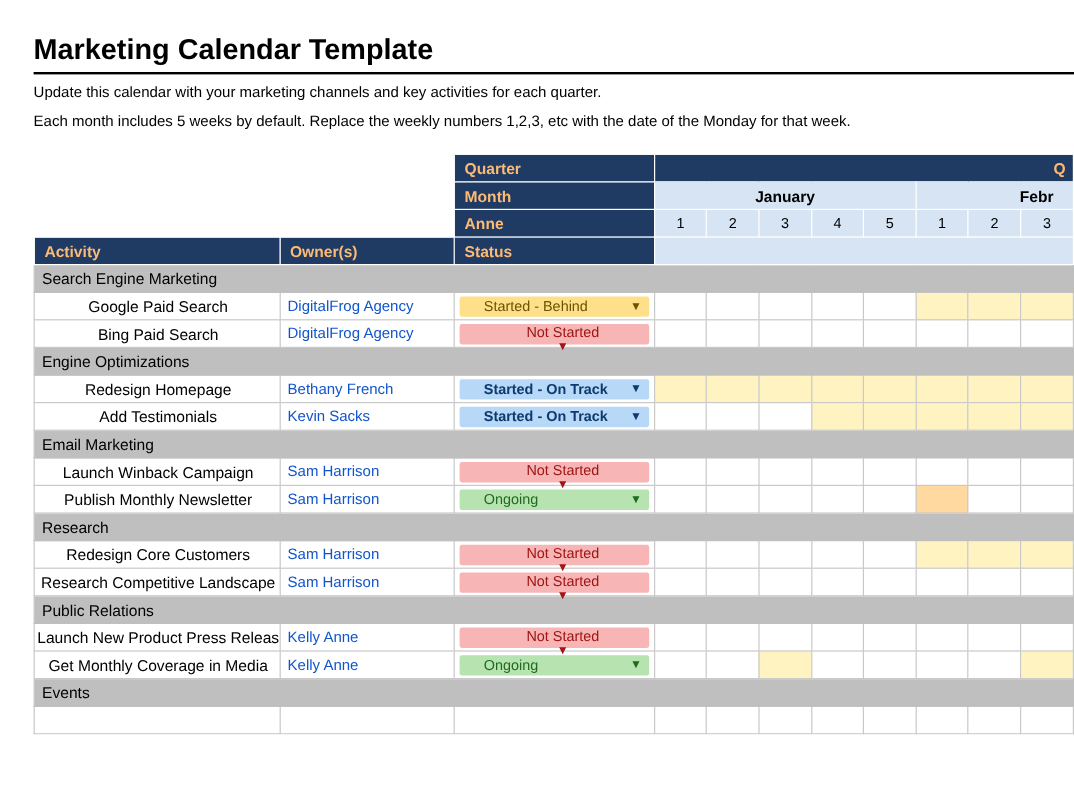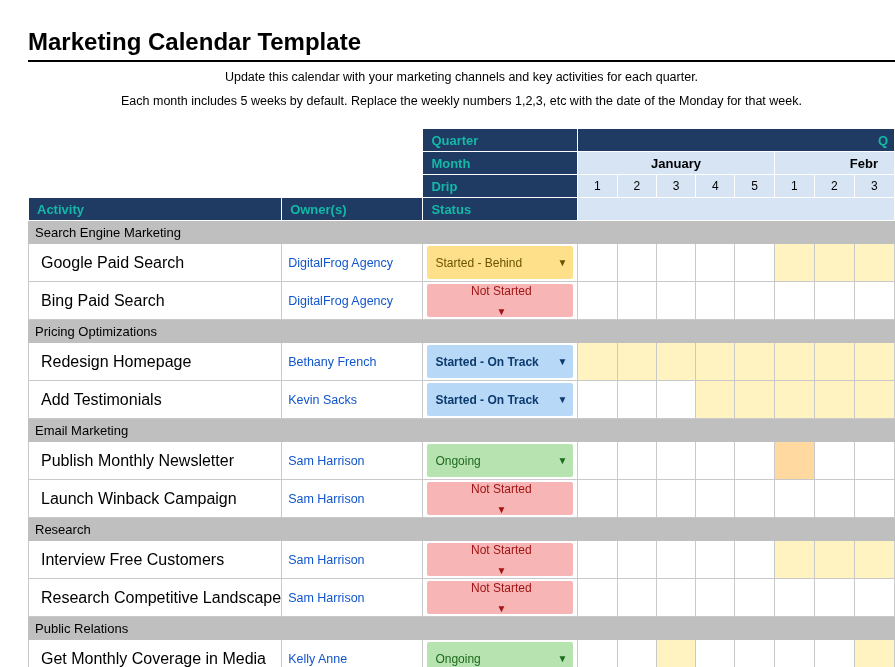--- a/index.html
+++ b/index.html
@@ -20,21 +20,20 @@
   }
   .title-underline {
     height: 2px;
     background: #000;
     margin-right: 0;
   }
   .instructions {
     font-size: 12.5px;
     margin: 6px 0 2px 0;
     line-height: 1.45;
-    text-align: center;
   }
   .sheet {
     margin-top: 18px;
   }
   table {
     border-collapse: collapse;
     table-layout: fixed;
   }
   td, th {
     border: 1px solid #c9c9c9;
@@ -45,21 +44,21 @@
 
   
   .col-activity { width: 192px; }
   .col-owner    { width: 147px; }
   .col-status   { width: 170px; }
   .col-week     { width: 45px; }
 
   
   .dk {
     background: #1f3a63;
-    color: #14b8a6;
+    color: #fdba74;
     font-weight: 700;
     font-size: 13px;
     padding-left: 8px;
     text-align: left;
     border-color: #fff;
   }
   .dk-right  { text-align: right; padding-right: 6px; padding-left:0; }
 
   
   .lb {
@@ -84,42 +83,43 @@
   .section td {
     background: #bfbfbf;
     font-weight: 400;
     font-size: 13px;
     border-color: #bfbfbf;
   }
   .section td:first-child { padding-left: 6px; }
 
   
   .activity-cell {
-    padding-left: 12px;
-    font-size: 16px;
+    padding-left: 2px;
+    font-size: 13px;
     white-space: nowrap;
     overflow: hidden;
+    text-align: center;
   }
   .owner-cell {
     padding-left: 6px;
     color: #1155cc;
     font-size: 12.5px;
     white-space: nowrap;
     overflow: hidden;
   }
   .status-wrap {
     padding: 2px 4px;
   }
   .status-pill {
     display: flex;
     align-items: center;
     justify-content: space-between;
-    height: 33px;
+    height: 17px;
     border-radius: 2px;
-    padding: 0 6px 0 8px;
+    padding: 0 6px 0 20px;
     font-size: 12px;
   }
   .status-behind   { background: #ffe08a; color: #6b5300; }
   .status-notstart { background: #f7b5b5; color: #a01515; flex-direction: column; }
   .status-ontrack  { background: #b7d9f7; color: #0d3a6e; font-weight: bold; }
   .status-ongoing  { background: #b6e3b0; color: #1e6b1e; }
   .caret {
     font-size: 10px;
     color: inherit;
   }
@@ -163,21 +163,21 @@
 
 <tr>
   <td class="empty-top" colspan="2"></td>
   <td class="dk">Month</td>
   <td class="month" colspan="5">January</td>
   <td class="month" colspan="3" style="text-align:right;padding-right:16px;">Febr</td>
 </tr>
 
 <tr>
   <td class="empty-top" colspan="2"></td>
-  <td class="dk">Drip</td>
+  <td class="dk">Anne</td>
   <td class="lb">1</td>
   <td class="lb">2</td>
   <td class="lb">3</td>
   <td class="lb">4</td>
   <td class="lb">5</td>
   <td class="lb">1</td>
   <td class="lb">2</td>
   <td class="lb">3</td>
 </tr>
 
@@ -223,21 +223,21 @@
           <td class="tl-cell"></td>
           <td class="tl-cell"></td>
           <td class="tl-cell"></td>
           <td class="tl-cell"></td>
           <td class="tl-cell"></td>
           <td class="tl-cell"></td>
           <td class="tl-cell"></td>
 </tr>
 
 <tr class="section">
-          <td colspan="11">Pricing Optimizations</td>
+          <td colspan="11">Engine Optimizations</td>
         </tr>
 
 <tr>
   <td class="activity-cell">Redesign Homepage</td>
   <td class="owner-cell">Bethany French</td>
   <td class="status-wrap">
             <div class="status-pill status-ontrack">
               <span>Started - On Track</span>
               <span class="caret">▼</span>
             </div>
@@ -268,101 +268,119 @@
           <td class="tl-cell hl-yellow"></td>
           <td class="tl-cell hl-yellow"></td>
           <td class="tl-cell hl-yellow"></td>
 </tr>
 
 <tr class="section">
           <td colspan="11">Email Marketing</td>
         </tr>
 
 <tr>
+  <td class="activity-cell">Launch Winback Campaign</td>
+  <td class="owner-cell">Sam Harrison</td>
+  <td class="status-wrap">
+            <div class="status-pill status-notstart">
+              <span>Not Started</span>
+              <span class="caret">▼</span>
+            </div>
+          </td>
+  <td class="tl-cell"></td>
+          <td class="tl-cell"></td>
+          <td class="tl-cell"></td>
+          <td class="tl-cell"></td>
+          <td class="tl-cell"></td>
+          <td class="tl-cell"></td>
+          <td class="tl-cell"></td>
+          <td class="tl-cell"></td>
+</tr>
+<tr>
   <td class="activity-cell">Publish Monthly Newsletter</td>
   <td class="owner-cell">Sam Harrison</td>
   <td class="status-wrap">
             <div class="status-pill status-ongoing">
               <span>Ongoing</span>
               <span class="caret">▼</span>
             </div>
           </td>
   <td class="tl-cell"></td>
           <td class="tl-cell"></td>
           <td class="tl-cell"></td>
           <td class="tl-cell"></td>
           <td class="tl-cell"></td>
   <td class="tl-cell hl-orange"></td>
           <td class="tl-cell"></td>
           <td class="tl-cell"></td>
 </tr>
-<tr>
-  <td class="activity-cell">Launch Winback Campaign</td>
+
+<tr class="section">
+          <td colspan="11">Research</td>
+        </tr>
+
+<tr>
+  <td class="activity-cell">Redesign Core Customers</td>
   <td class="owner-cell">Sam Harrison</td>
   <td class="status-wrap">
             <div class="status-pill status-notstart">
               <span>Not Started</span>
               <span class="caret">▼</span>
             </div>
           </td>
   <td class="tl-cell"></td>
           <td class="tl-cell"></td>
           <td class="tl-cell"></td>
           <td class="tl-cell"></td>
           <td class="tl-cell"></td>
-          <td class="tl-cell"></td>
-          <td class="tl-cell"></td>
-          <td class="tl-cell"></td>
-</tr>
-
-<tr class="section">
-          <td colspan="11">Research</td>
-        </tr>
-
-<tr>
-  <td class="activity-cell">Interview Free Customers</td>
+  <td class="tl-cell hl-yellow"></td>
+          <td class="tl-cell hl-yellow"></td>
+          <td class="tl-cell hl-yellow"></td>
+</tr>
+<tr>
+  <td class="activity-cell">Research Competitive Landscape</td>
   <td class="owner-cell">Sam Harrison</td>
   <td class="status-wrap">
             <div class="status-pill status-notstart">
               <span>Not Started</span>
               <span class="caret">▼</span>
             </div>
           </td>
   <td class="tl-cell"></td>
           <td class="tl-cell"></td>
           <td class="tl-cell"></td>
           <td class="tl-cell"></td>
           <td class="tl-cell"></td>
-  <td class="tl-cell hl-yellow"></td>
-          <td class="tl-cell hl-yellow"></td>
-          <td class="tl-cell hl-yellow"></td>
-</tr>
-<tr>
-  <td class="activity-cell">Research Competitive Landscape</td>
-  <td class="owner-cell">Sam Harrison</td>
+          <td class="tl-cell"></td>
+          <td class="tl-cell"></td>
+          <td class="tl-cell"></td>
+</tr>
+
+<tr class="section">
+          <td colspan="11">Public Relations</td>
+        </tr>
+
+<tr>
+  <td class="activity-cell">Launch New Product Press Releas</td>
+  <td class="owner-cell">Kelly Anne</td>
   <td class="status-wrap">
             <div class="status-pill status-notstart">
               <span>Not Started</span>
               <span class="caret">▼</span>
             </div>
           </td>
   <td class="tl-cell"></td>
           <td class="tl-cell"></td>
           <td class="tl-cell"></td>
           <td class="tl-cell"></td>
           <td class="tl-cell"></td>
           <td class="tl-cell"></td>
           <td class="tl-cell"></td>
           <td class="tl-cell"></td>
 </tr>
-
-<tr class="section">
-          <td colspan="11">Public Relations</td>
-        </tr>
-
 <tr>
   <td class="activity-cell">Get Monthly Coverage in Media</td>
   <td class="owner-cell">Kelly Anne</td>
   <td class="status-wrap">
             <div class="status-pill status-ongoing">
               <span>Ongoing</span>
               <span class="caret">▼</span>
             </div>
           </td>
   <td class="tl-cell"></td>

